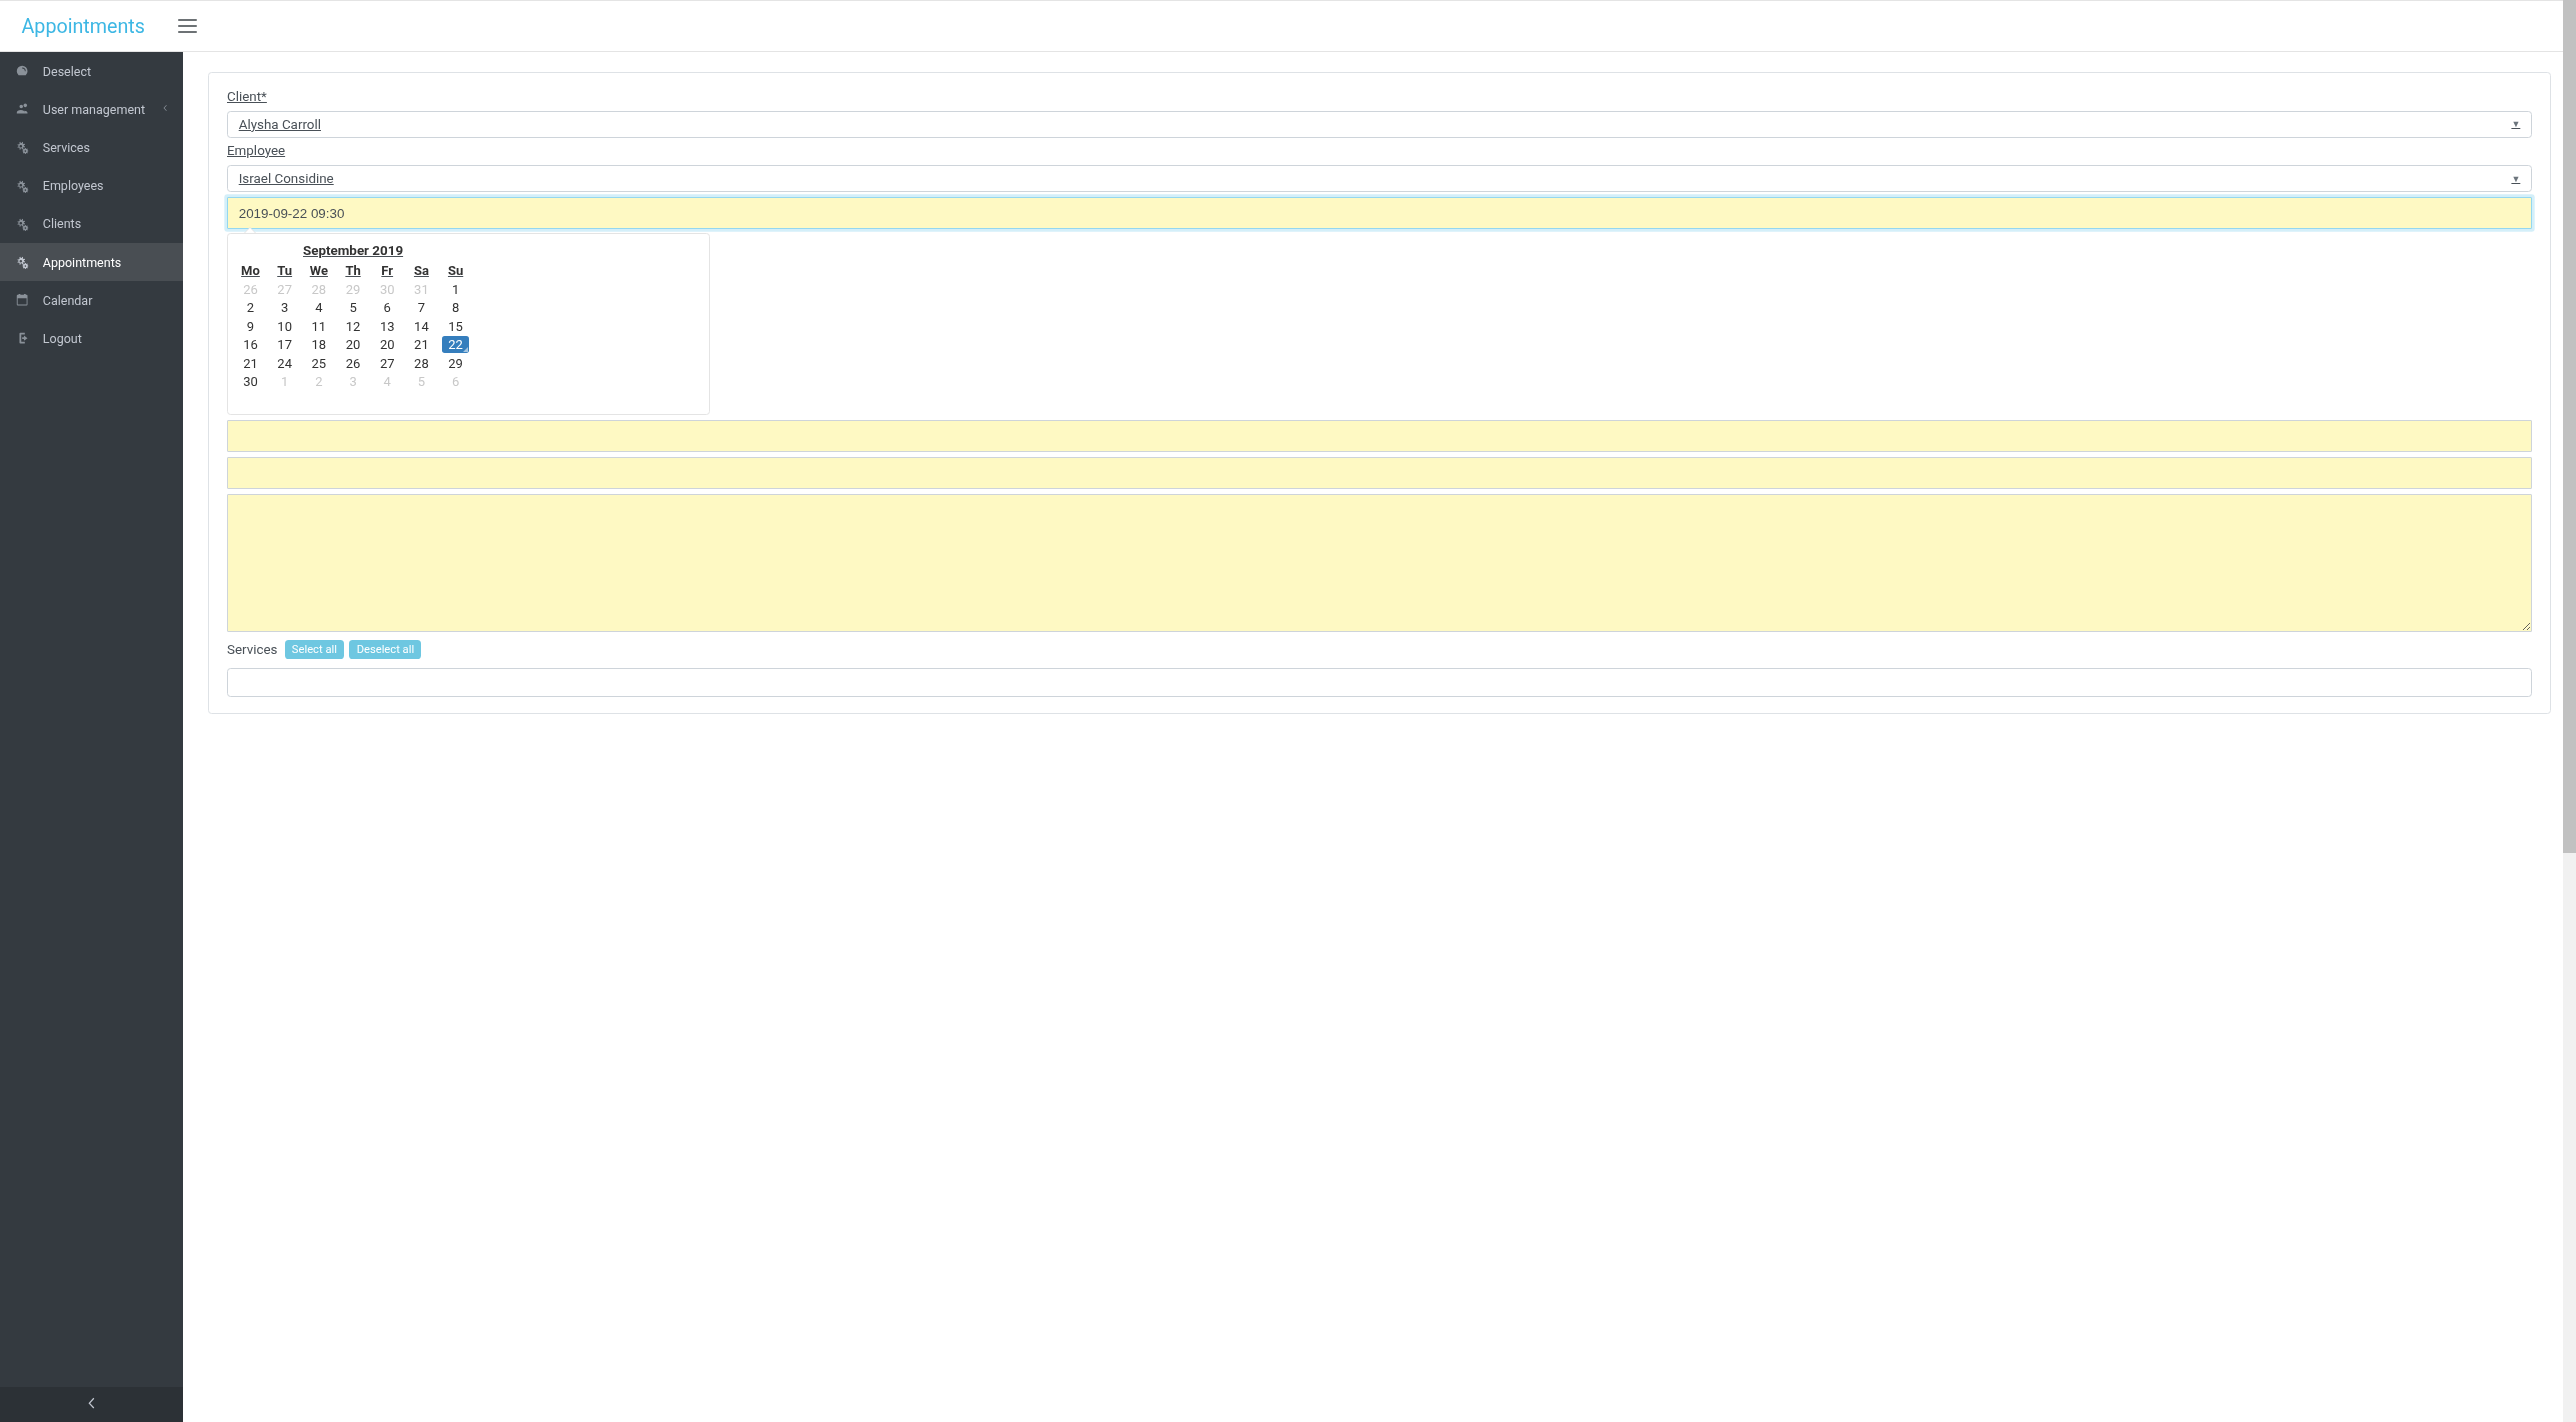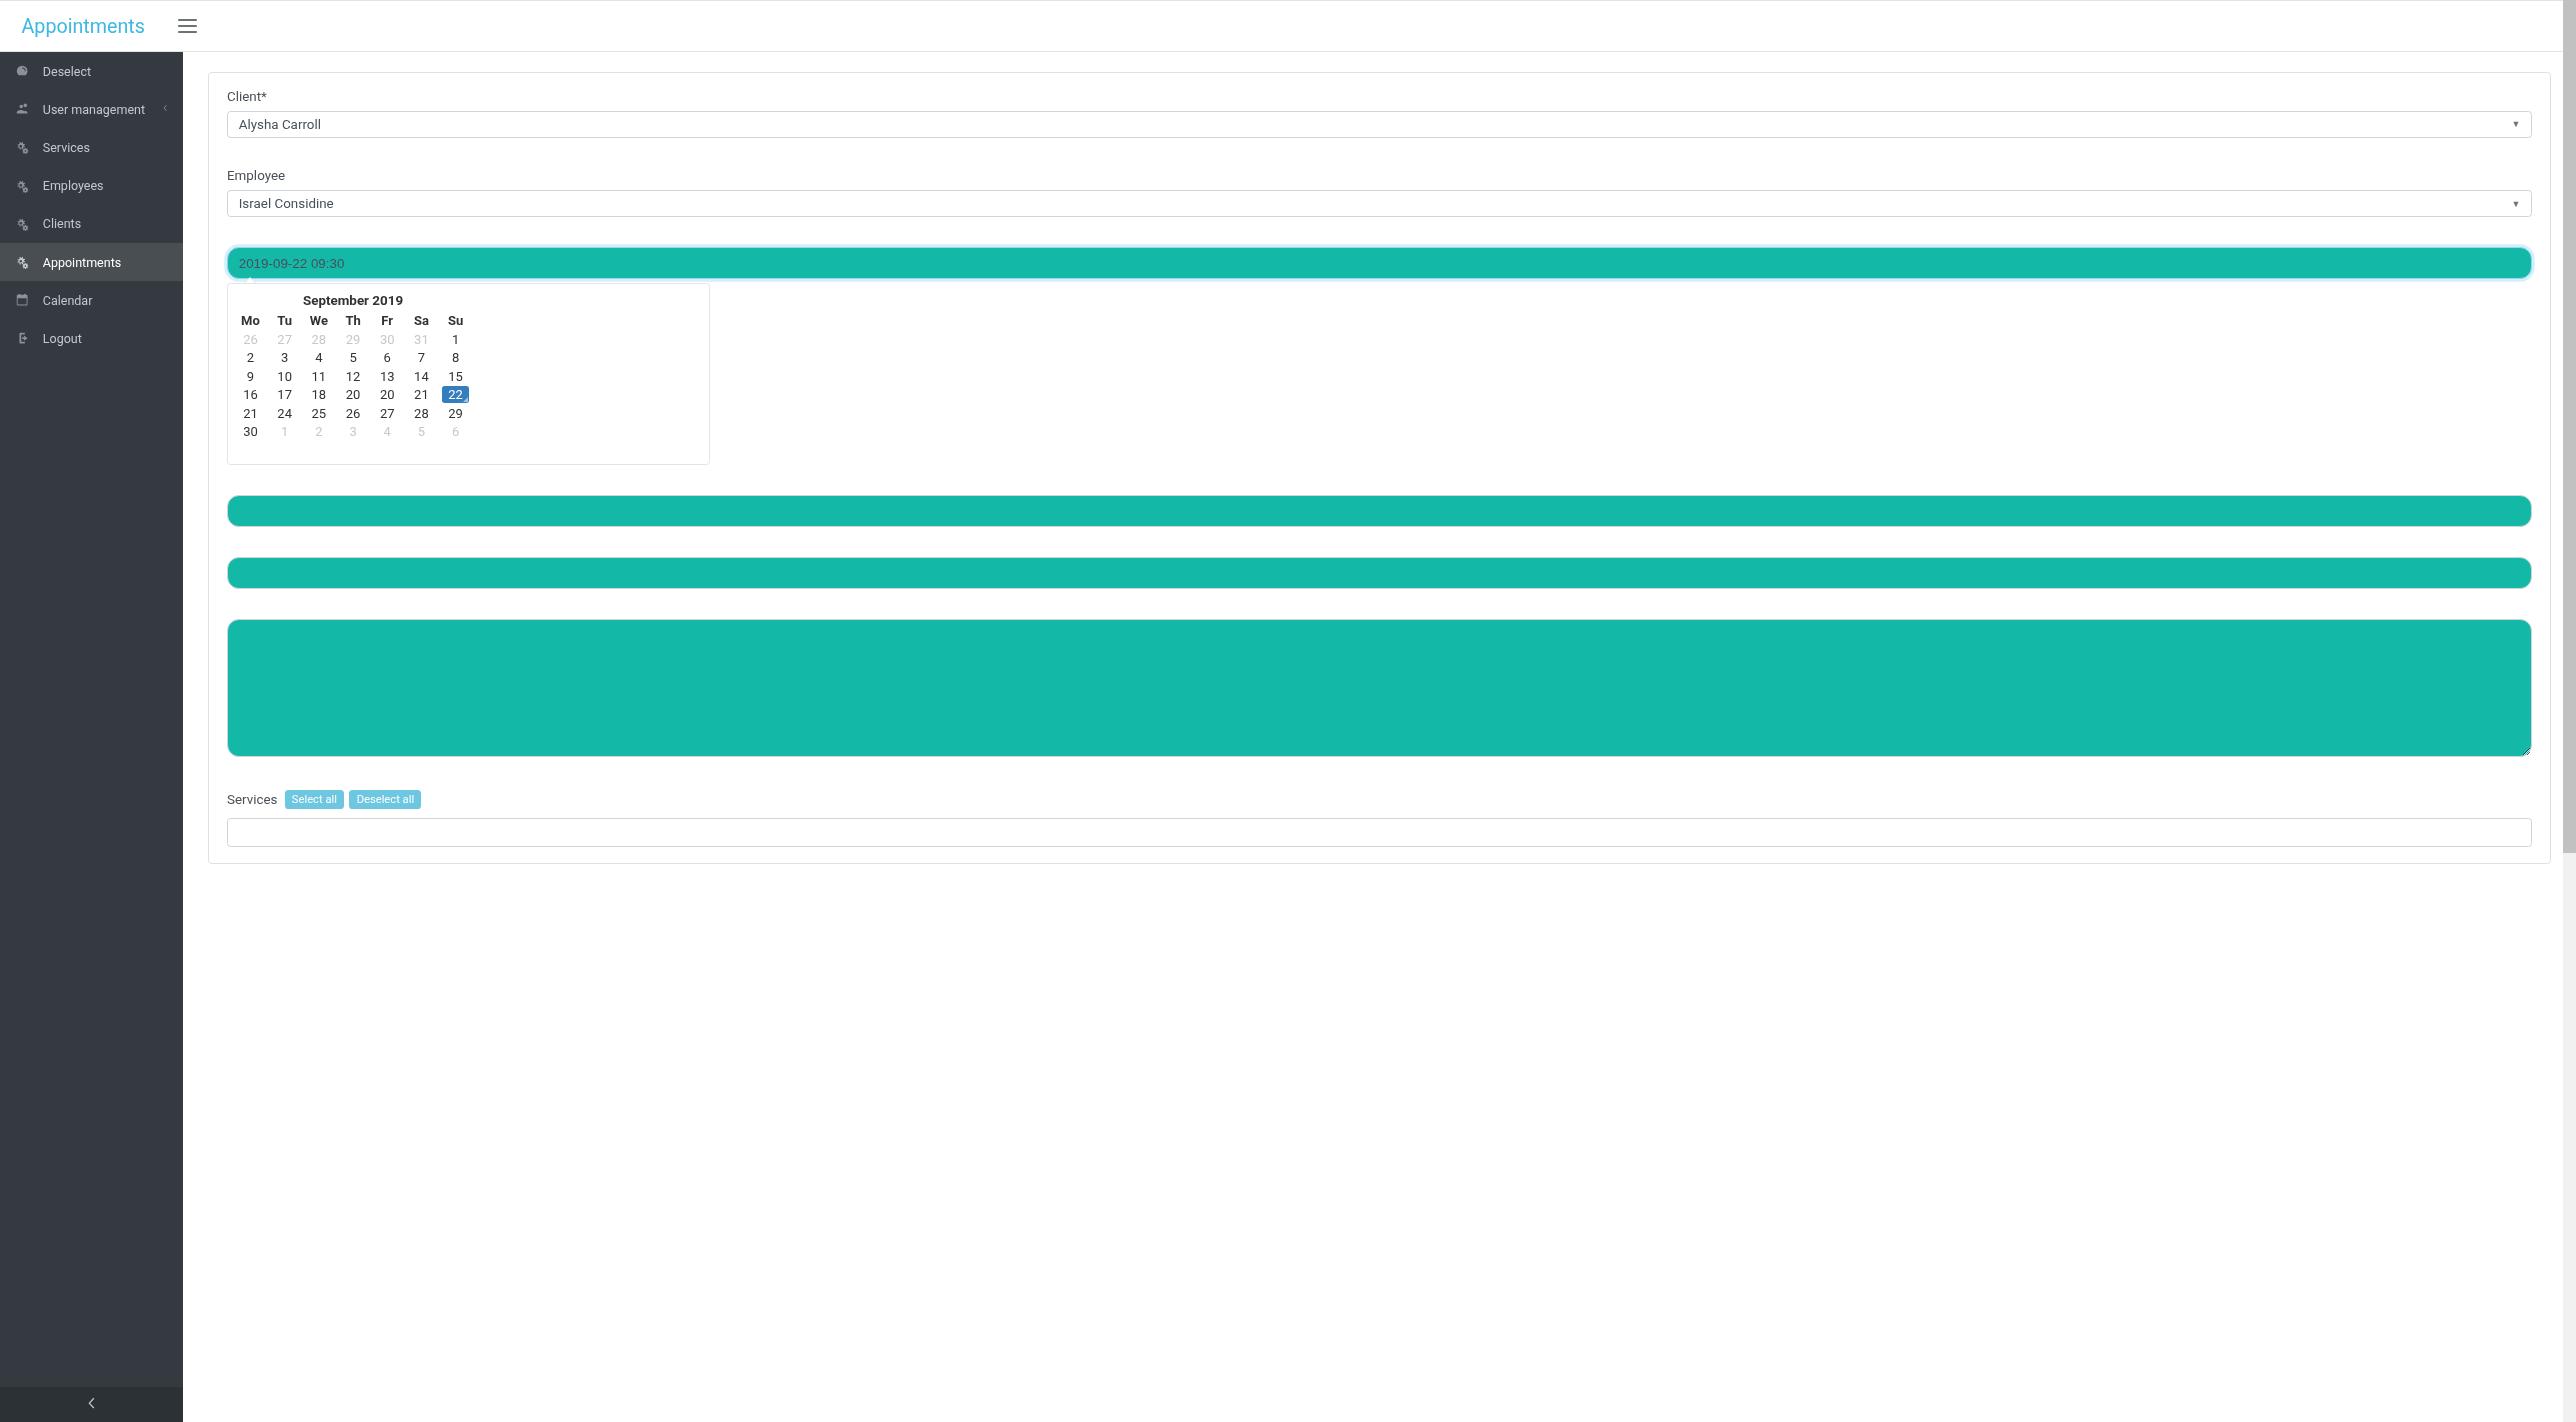--- a/index.html
+++ b/index.html
@@ -105,21 +105,22 @@
   background: #f7f7f7;
   border-bottom: 0.9px solid #dee2e6;
   padding: 12.5px 18px;
   font-size: 14.3px;
   color: #495057;
 }
 .card-body {
   padding: 16px 18px;
 }
 .form-group {
-  margin-bottom: 30px;
+  margin-bottom: 5px;
+  text-decoration: underline;
 }
 .form-group label {
   display: block;
   margin-bottom: 7.2px;
   color: #495057;
   font-size: 13.4px;
 }
 .select-wrapper {
   border: 0.9px solid #ced4da;
   border-radius: 3.6px;
@@ -132,25 +133,25 @@
   font-size: 13.4px;
   height: 27px;
 }
 .select-wrapper .arrow-down {
   font-size: 9px;
   color: #6c757d;
 }
 .form-control {
   width: 100%;
   border: 0.9px solid #ced4da;
-  border-radius: 12px;
+  border-radius: 1px;
   padding: 7.2px 10.7px;
   font-size: 13.4px;
   color: #495057;
-  background: #14b8a6;
+  background: #fef9c3;
   height: 32px;
 }
 .form-control.focused {
   border: 0.9px solid #94d7f0;
   box-shadow: 0 0 0 2.7px rgba(148, 215, 240, 0.4);
   outline: none;
 }
 textarea.form-control {
   height: 138px;
   resize: both;

